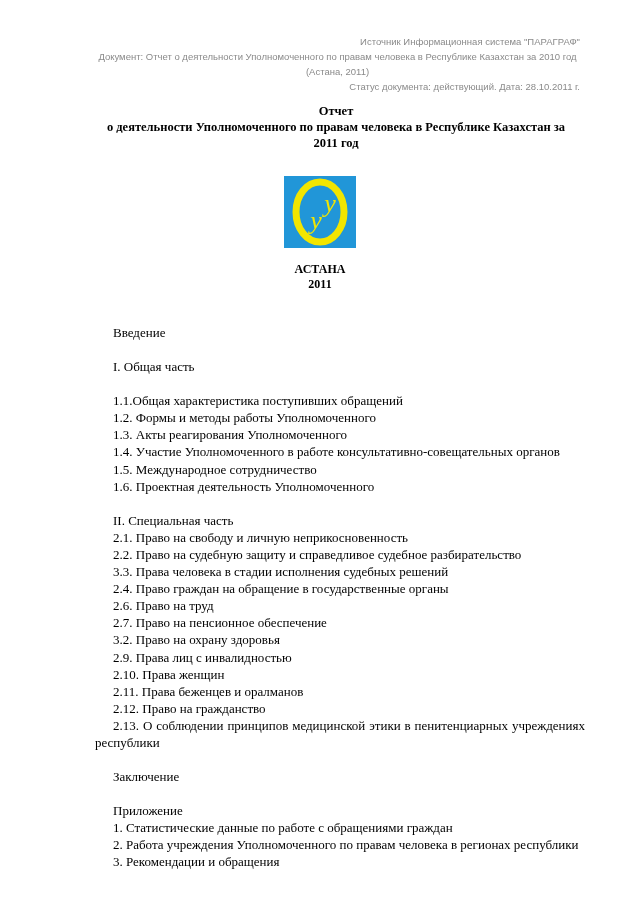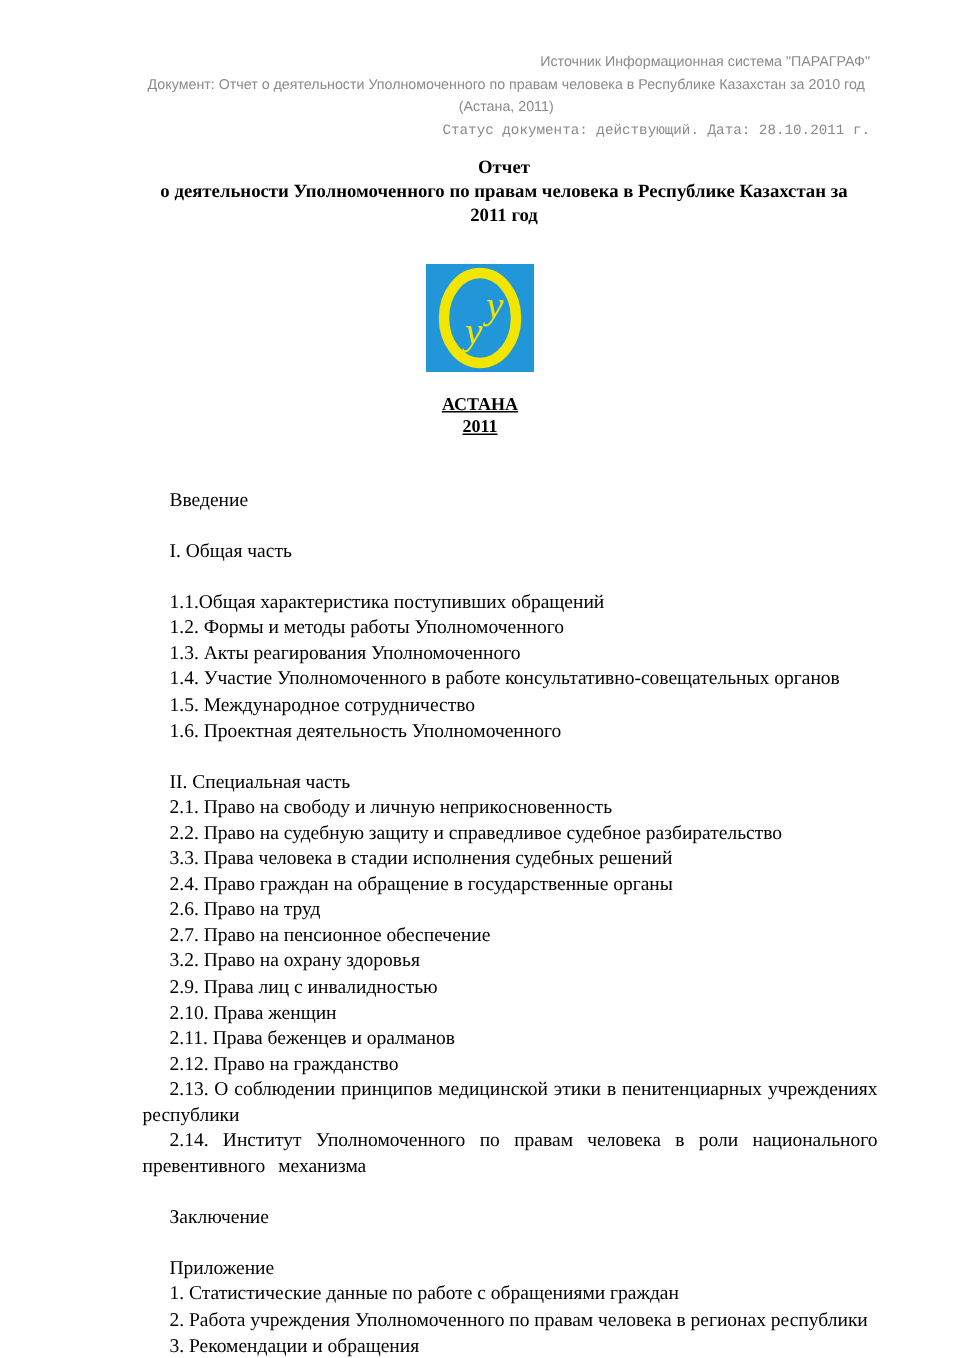--- a/index.html
+++ b/index.html
@@ -36,21 +36,21 @@
     line-height: 15px;
     color: #8a8a8a;
     text-align: right;
   }
   .doc-meta .meta-line {
     display: block;
     white-space: normal;
   }
   .doc-meta .meta-source { text-align: right; }
   .doc-meta .meta-document { text-align: center; }
-  .doc-meta .meta-status  { text-align: right; font-family: Liberation Mono, monospace; }
+  .doc-meta .meta-status  { text-align: right; }
 
   
   .doc-title {
     position: absolute;
     left: 76px;
     top: 103px;
     width: 520px;
     text-align: center;
     font-family: "Liberation Serif", "DejaVu Serif", serif;
     font-weight: bold;
@@ -82,21 +82,20 @@
   .place-year {
     position: absolute;
     left: 0;
     top: 262px;
     width: 640px;
     text-align: center;
     font-weight: bold;
     font-size: 12px;
     line-height: 15px;
     color: #000;
-    text-decoration: underline;
   }
   .place-year span { display: block; }
 
   
   .toc {
     position: absolute;
     left: 95px;
     top: 324px;
     width: 490px;
     font-size: 13px;
@@ -186,21 +185,20 @@
       <span class="line">3.3. Права человека в стадии исполнения судебных решений</span>
       <span class="line">2.4. Право граждан на обращение в государственные органы</span>
       <span class="line">2.6. Право на труд</span>
       <span class="line">2.7. Право на пенсионное обеспечение</span>
       <span class="line">3.2. Право на охрану здоровья</span>
       <span class="line">2.9. Права лиц с инвалидностью</span>
       <span class="line">2.10. Права женщин</span>
       <span class="line">2.11. Права беженцев и оралманов</span>
       <span class="line">2.12. Право на гражданство</span>
       <span class="para">2.13. О соблюдении принципов медицинской этики в пенитенциарных учреждениях республики</span>
-      <span class="para wide-spaced">2.14. Институт Уполномоченного по правам человека в роли национального превентивного механизма</span>
     </div>
 
     <div class="gap"></div>
 
     <div class="block">
       <span class="line">Заключение</span>
     </div>
 
     <div class="gap"></div>
 

